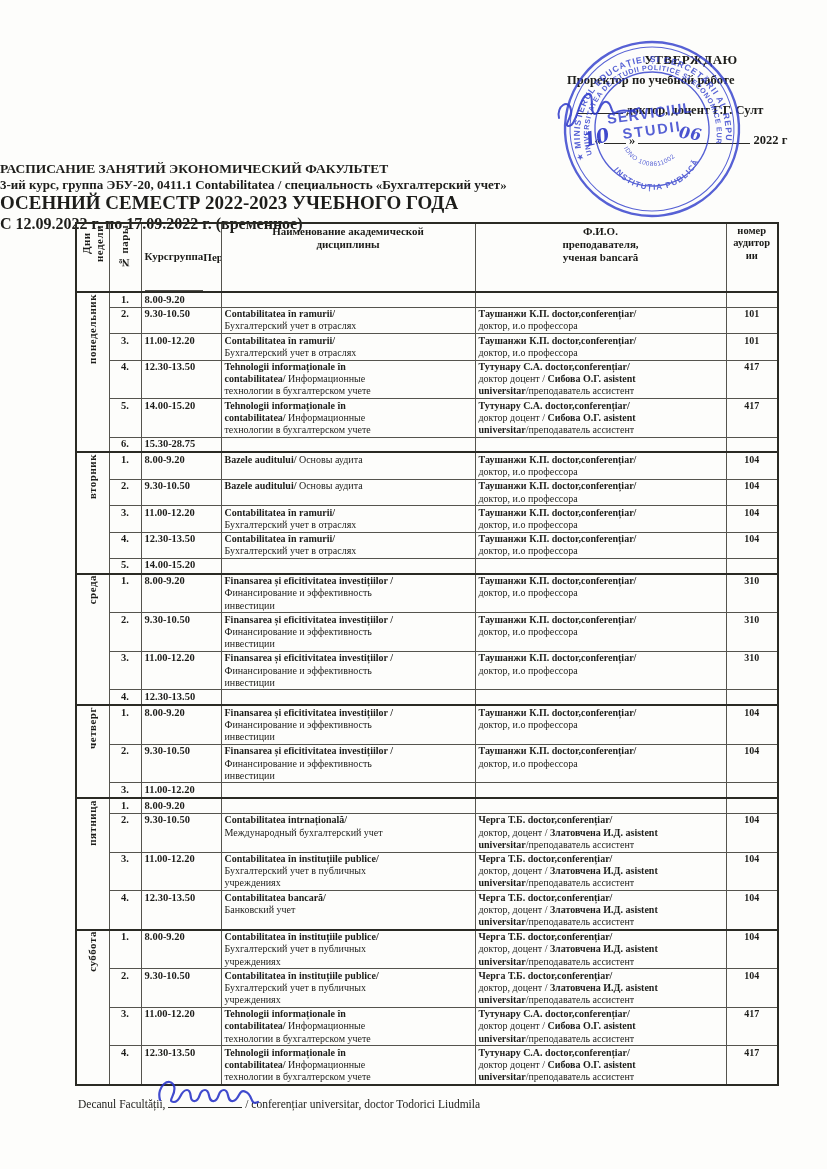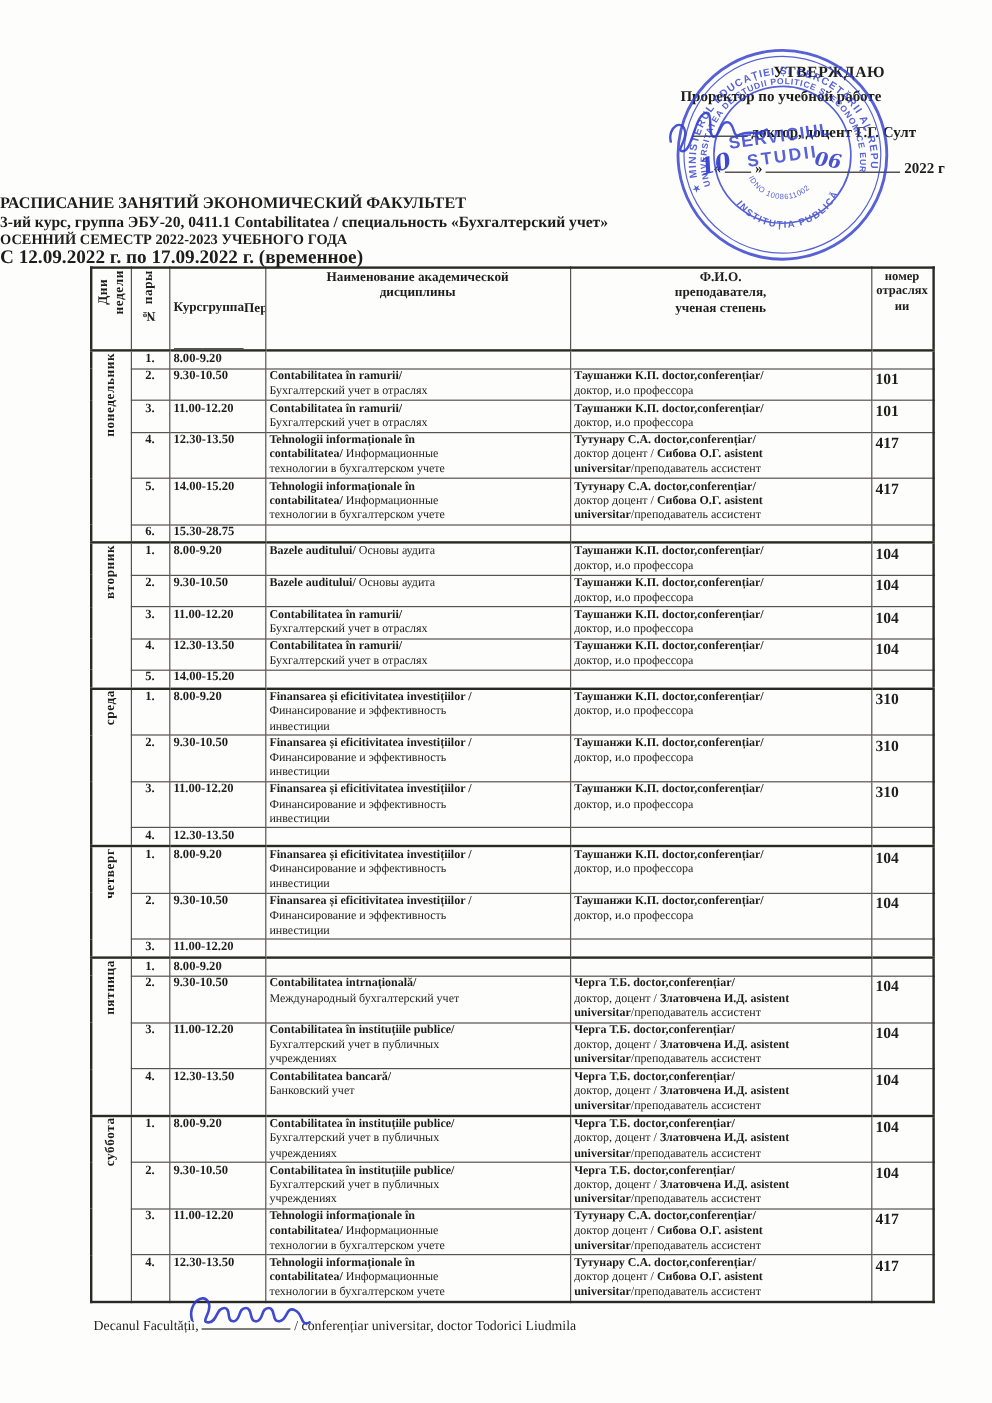--- a/index.html
+++ b/index.html
@@ -37,21 +37,21 @@
   }
   .stamp text{fill:#3340cd;font-family:"Liberation Sans","DejaVu Sans",sans-serif;}
   .stamp .ring-stroke{fill:none;stroke:#3340cd;}
   
   .titles{
     position:absolute;left:0;top:161px;width:100%;
     text-align:left;font-weight:bold;line-height:1.18;
   }
   .titles .t1{font-size:13.5px;}
   .titles .t2{font-size:13px;font-family:Liberation Serif, serif;}
-  .titles .t3{font-size:12px;}
+  .titles .t3{font-size:19px;}
   .titles .t4{font-size:16px;}
   
   table.schedule{
     position:absolute;left:75px;top:222px;width:702px;
     border-collapse:collapse;table-layout:fixed;
     font-size:10px;line-height:1.22;
   }
   table.schedule td,table.schedule th{
     border:1px solid #55544e;
     padding:0.5px 3px;vertical-align:top;
@@ -62,21 +62,21 @@
   tbody tr.day-first td{border-top:2px solid #2a2a24;}
   .vtext{
     writing-mode:vertical-rl;transform:rotate(180deg);
     margin:0 auto;white-space:pre-line;letter-spacing:.5px;
   }
   th .vtext{font-weight:bold;}
   td.day-cell{vertical-align:middle;text-align:center;font-size:11px;font-weight:600;}
   td.num,td.time{font-weight:bold;font-size:10.5px;}
   td.num{text-align:center;}
   td.time{padding-left:6px;}
-  td.room{font-weight:bold;font-size:13px;}
+  td.room{font-weight:bold;text-align:center;font-size:10px;}
   .b{font-weight:bold;}
   .hdr-sub{display:flex;flex-direction:row;height:66px;}
   .hdr-sub div{flex:1;display:flex;align-items:center;justify-content:center;}
   .hdr-sub div:nth-child(1),.hdr-sub div:nth-child(2){border-bottom:1px solid #55544e;}
   .cell-line{display:block;}
   
   .footer{
     position:absolute;left:78px;top:1096px;width:720px;
     font-weight:normal;font-size:11.5px;white-space:nowrap;
   }
@@ -163,23 +163,23 @@
           <div class="hdr-sub">
             <div>Курс</div>
             <div>группа</div>
             <div>Период</div>
           </div>
         </th>
         <th style="white-space:pre-line">Наименование академической
 дисциплины</th>
         <th style="white-space:pre-line">Ф.И.О.
 преподавателя,
-ученая степень</th>
+ученая bancară</th>
         <th style="white-space:pre-line;font-size:10.5px">номер
-отраслях
+аудитор
 ии</th>
       </tr>
     </thead>
   <tbody>
         <tr class="day-first">
           <td class="day-cell" rowspan="6">
             <div class="vtext">понедельник</div>
           </td>
           <td class="num">1.</td>
           <td class="time">8.00-9.20</td>

